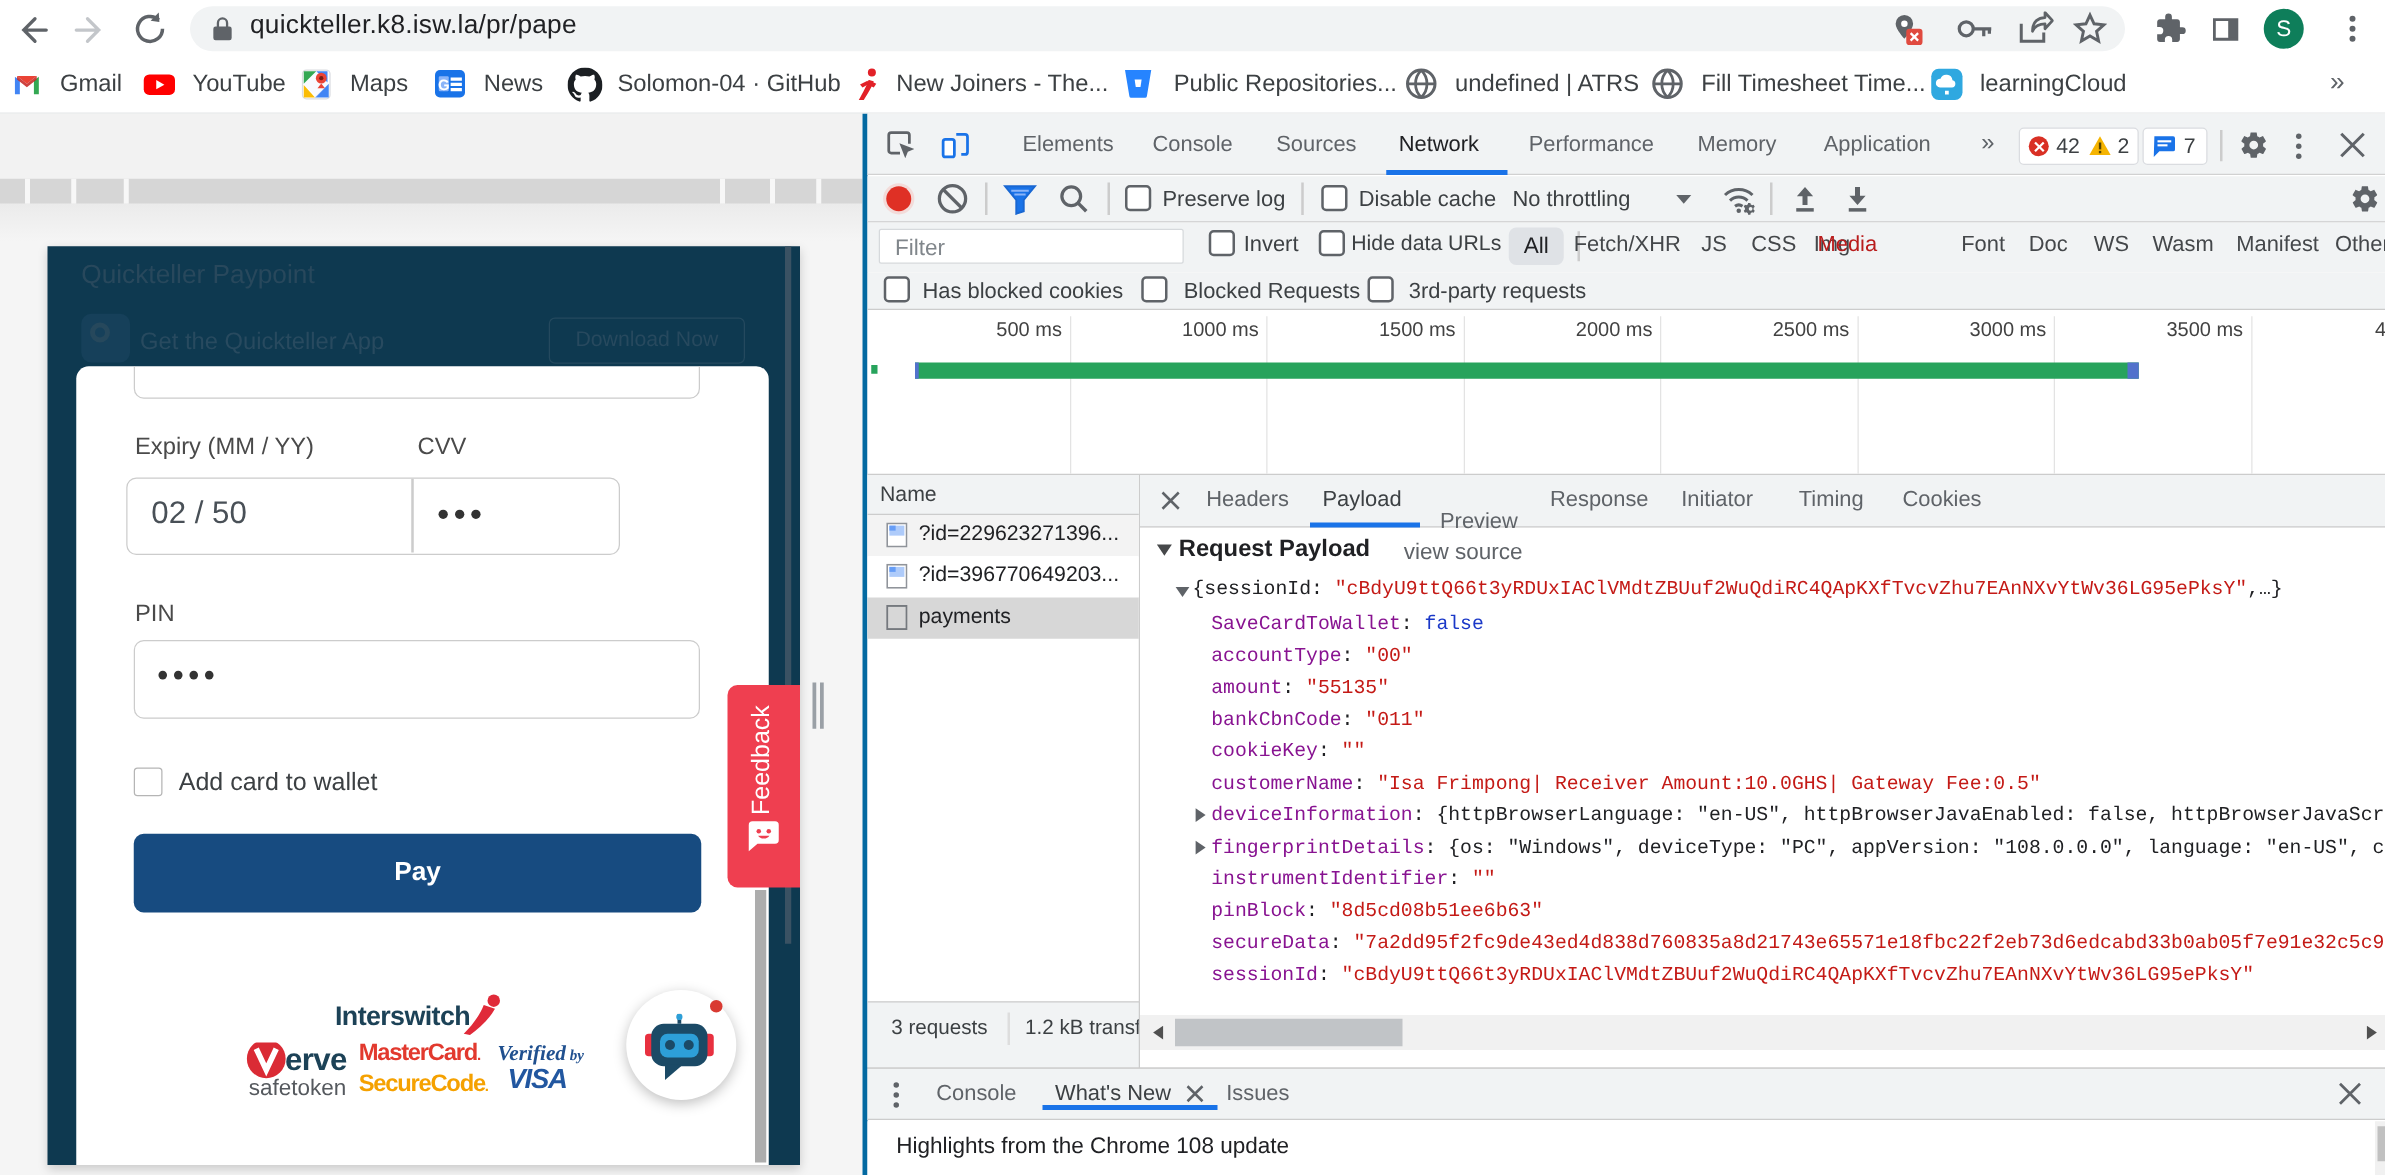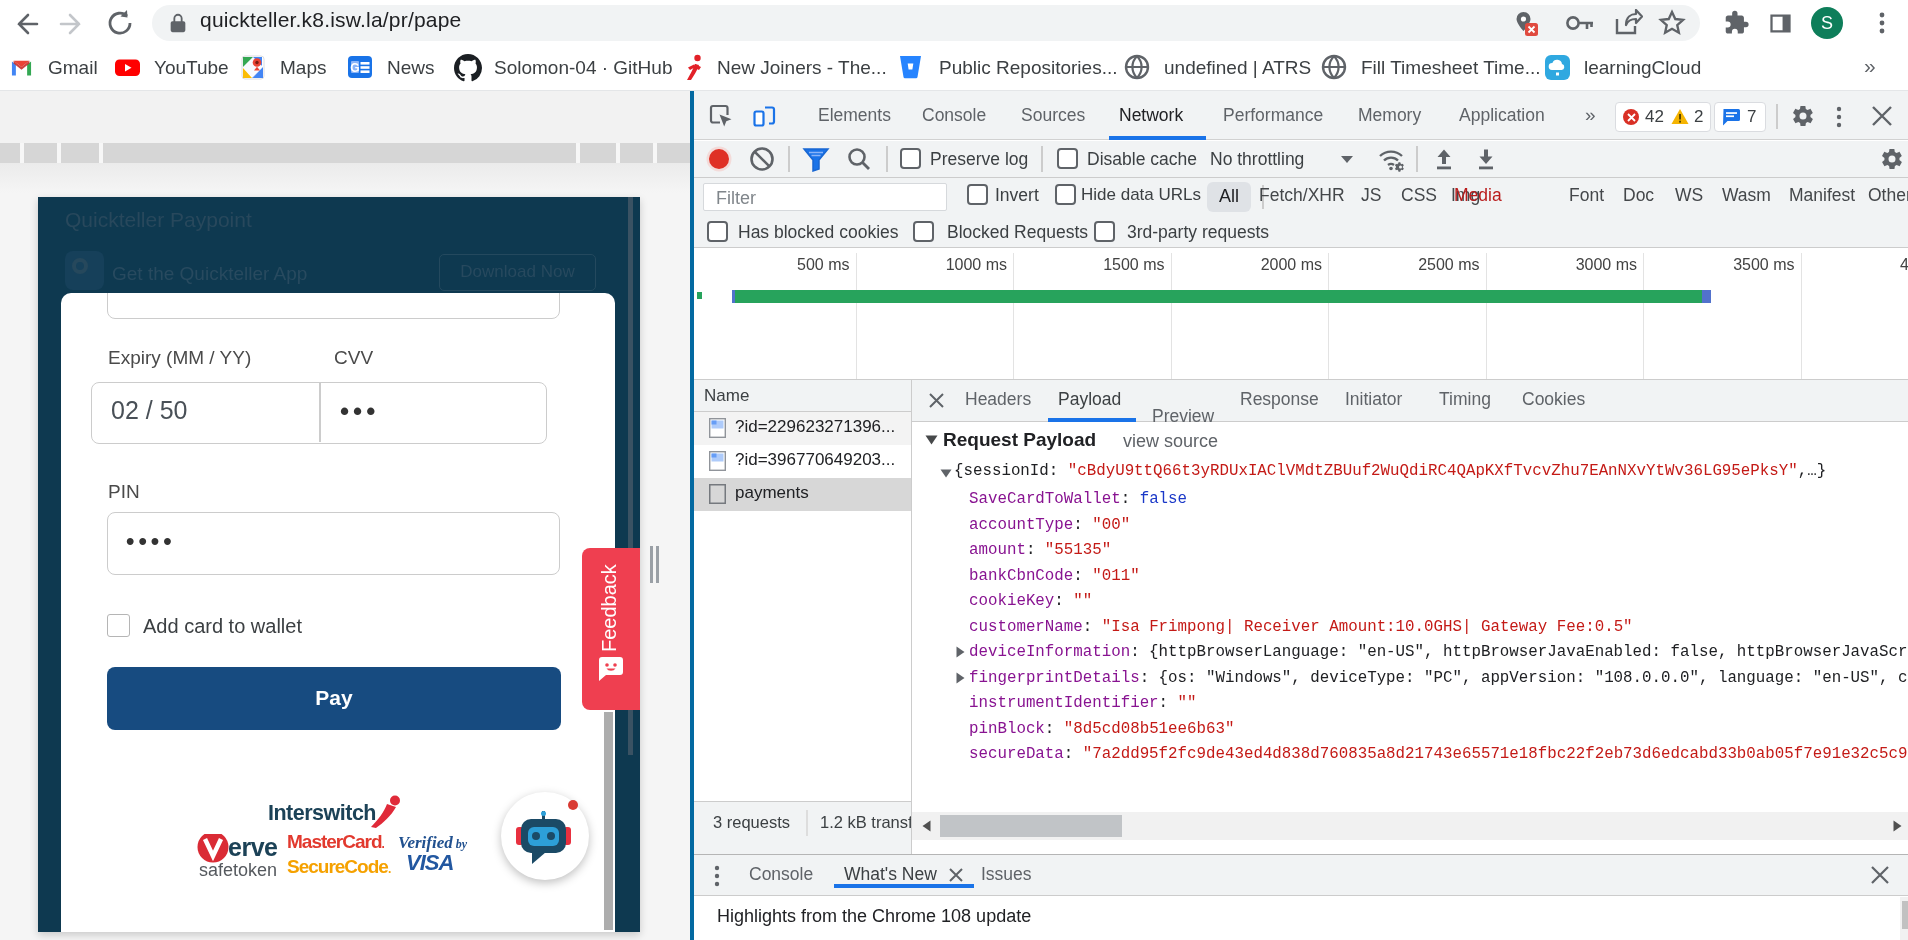--- a/index.html
+++ b/index.html
@@ -205,21 +205,21 @@
 <div class="abs" style="left:27px;top:11px;font-size:21px;color:#28485c">Quickteller Paypoint</div>
 <div class="abs" style="left:27px;top:54px;width:39px;height:39px;background:#16405a;border-radius:8px"></div>
 <div class="abs" style="left:34px;top:61px;width:16px;height:16px;border:4.5px solid #26485c;border-radius:50%"></div>
 <div class="abs" style="left:74px;top:66px;font-size:19px;color:#284a5f">Get the Quickteller App</div>
 <div class="abs" style="left:401px;top:57px;width:157px;height:37px;border:1.5px solid #24495e;border-radius:5px;color:#27495e;font-size:17px;text-align:center;line-height:34px">Download Now</div>
 <div class="abs" style="left:590px;top:0;width:5px;height:558px;background:#3a5263"></div>
 <div id="modal" class="abs" style="left:23px;top:96px;width:554px;height:639px;background:#fff;border-radius:10px 10px 0 0;overflow:hidden">
   <div class="abs" style="left:46px;top:-42px;width:453px;height:68px;border:1.5px solid #ccc;border-radius:8px"></div>
   <div class="abs" style="left:47px;top:54px;font-size:19px;color:#4a4a4a">Expiry (MM / YY)</div>
   <div class="abs" style="left:273px;top:54px;font-size:19px;color:#4a4a4a">CVV</div>
-  <div class="abs" style="left:30px;top:89px;width:456px;height:62px;border:1.5px solid #ccc;border-radius:8px">
+  <div class="abs" style="left:40px;top:89px;width:395px;height:62px;border:1.5px solid #ccc;border-radius:8px">
     <div class="abs" style="left:227px;top:0;width:1.5px;height:59px;background:#ccc"></div>
     <div class="abs" style="left:19px;top:13px;font-size:25px;color:#495057">02 / 50</div>
     <div class="abs" style="left:248px;top:13px;font-size:26px;letter-spacing:4px;color:#333;font-weight:bold">•••</div>
   </div>
   <div class="abs" style="left:47px;top:188px;font-size:19px;color:#4a4a4a">PIN</div>
   <div class="abs" style="left:46px;top:219px;width:453px;height:63px;border:1.5px solid #ccc;border-radius:8px">
     <div class="abs" style="left:18px;top:14px;font-size:24px;letter-spacing:4px;color:#333;font-weight:bold">••••</div>
   </div>
   <div class="abs" style="left:46px;top:321px;width:23px;height:23px;border:1.5px solid #b5b5b5;border-radius:3px"></div>
   <div class="abs" style="left:82px;top:322px;font-size:20px;color:#3c4043">Add card to wallet</div>
@@ -492,20 +492,21 @@
         <path d="M0.5 0.5 L8.5 6 L0.5 11.5 Z" fill="#5f6368"></path>
       </svg>
   <div class="mono abs" style="left:57px;top:263px"><span class="key">deviceInformation</span><span class="pl">: {httpBrowserLanguage: "en-US", httpBrowserJavaEnabled: false, httpBrowserJavaScrip</span></div>
   <svg class="abs" style="left:44px;top:292px" width="9" height="12" viewBox="0 0 9 12">
         <path d="M0.5 0.5 L8.5 6 L0.5 11.5 Z" fill="#5f6368"></path>
       </svg>
   <div class="mono abs" style="left:57px;top:289px"><span class="key">fingerprintDetails</span><span class="pl">: {os: "Windows", deviceType: "PC", appVersion: "108.0.0.0", language: "en-US", co</span></div>
   <div class="mono abs" style="left:57px;top:314px"><span class="key">instrumentIdentifier</span><span class="pl">: </span><span class="str">""</span></div>
   <div class="mono abs" style="left:57px;top:340px"><span class="key">pinBlock</span><span class="pl">: </span><span class="str">"8d5cd08b51ee6b63"</span></div>
   <div class="mono abs" style="left:57px;top:365px"><span class="key">secureData</span><span class="pl">: </span><span class="str">"7a2dd95f2fc9de43ed4d838d760835a8d21743e65571e18fbc22f2eb73d6edcabd33b0ab05f7e91e32c5c9e"</span></div>
+  <div class="mono abs" style="left:57px;top:391px"><span class="key">sessionId</span><span class="pl">: </span><span class="str">"cBdyU9ttQ66t3yRDUxIAClVMdtZBUuf2WuQdiRC4QApKXfTvcvZhu7EAnNXvYtWv36LG95ePksY"</span></div>
   <div class="abs" style="left:0;top:432px;width:1000px;height:28px;background:#f1f1f1">
     <svg class="abs" style="left:10px;top:8px" width="9" height="12" viewBox="0 0 9 12">
           <path d="M8.5 0.5 L0.5 6 L8.5 11.5 Z" fill="#505050"></path>
         </svg>
     <div class="abs" style="left:28px;top:3px;width:182px;height:22px;background:#c1c4c7"></div>
     <svg class="abs" style="left:981px;top:8px" width="9" height="12" viewBox="0 0 9 12">
           <path d="M0.5 0.5 L8.5 6 L0.5 11.5 Z" fill="#505050"></path>
         </svg>
   </div>
 </div>

